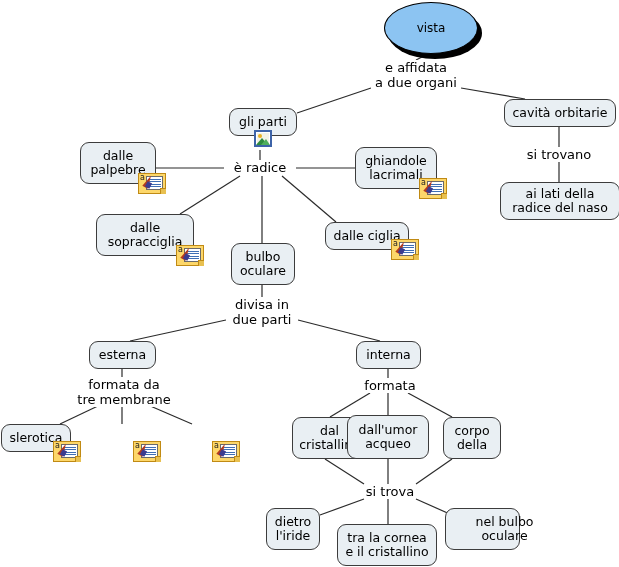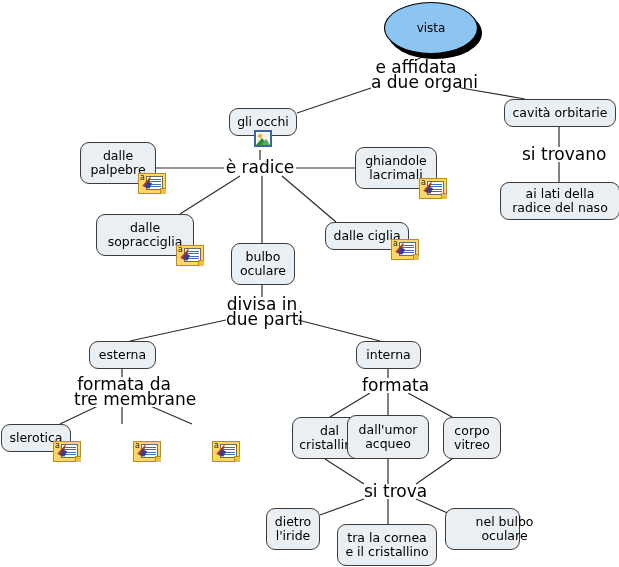--- a/index.html
+++ b/index.html
@@ -51,21 +51,21 @@
     font-size: 12px;
     display: flex;
     align-items: center;
     justify-content: center;
     box-shadow: 4px 5px 0 0 #000000;
     z-index: 5;
   }
   .link-label {
     position: absolute;
     color: #000000;
-    font-size: 17px;
+    font-size: 13px;
     line-height: 15px;
     text-align: center;
     white-space: pre;
     background: #ffffff;
     z-index: 4;
   }
   
   .note-icon {
     position: absolute;
     width: 28px;
@@ -206,21 +206,21 @@
     <div class="link-label" style="left: 224px; top: 160px; width: 72px;">è radice</div>
     <div class="link-label" style="left: 226px; top: 297px; width: 72px;">divisa in
 due parti</div>
     <div class="link-label" style="left: 74px; top: 377px; width: 100px;">formata da
 tre membrane</div>
     <div class="link-label" style="left: 362px; top: 378px; width: 56px;">formata</div>
     <div class="link-label" style="left: 364px; top: 484px; width: 52px;">si trova</div>
     <div class="root-node" style="left: 384px; top: 2px; width: 94px; height: 52px;">
       <span>vista</span>
     </div>
-    <div class="node" style="left: 229px; top: 108px; width: 68px; height: 28px;"><span>gli occhi</span></div>
+    <div class="node" style="left: 229px; top: 108px; width: 68px; height: 28px;"><span>gli parti</span></div>
     <div class="pic-icon" style="left: 254px; top: 130px;">
       <div class="sky"></div>
       <div class="sun"></div>
       <div class="hill"></div>
       <div class="hill2"></div>
     </div>
     <div class="node" style="left: 504px; top: 99px; width: 112px; height: 28px;"><span>cavità orbitarie</span></div>
     <div class="node" style="left: 500px; top: 182px; width: 120px; height: 38px; align-items: center;"><span>ai lati della
 radice del naso</span></div>
     <div class="node" style="left: 80px; top: 142px; width: 76px; height: 42px;"><span>dalle
@@ -331,20 +331,20 @@
       </div>
       <div class="npen"></div>
       <div class="npen2"></div>
       <div class="nfold"></div>
     </div>
     <div class="node" style="left: 262px; top: 417px; width: 75px; height: 42px; margin-left: 30px;"><span>dal
 cristallino</span></div>
     <div class="node" style="left: 347px; top: 415px; width: 82px; height: 44px;"><span>dall'umor
 acqueo</span></div>
     <div class="node" style="left: 443px; top: 417px; width: 58px; height: 42px;"><span>corpo
-vitreo</span></div>
+della</span></div>
     <div class="node" style="left: 337px; top: 524px; width: 100px; height: 42px;"><span>tra la cornea
 e il cristallino</span></div>
     <div class="node" style="left: 266px; top: 508px; width: 54px; height: 42px;"><span>dietro
 l'iride</span></div>
     <div class="node" style="left: 445px; top: 508px; width: 75px; height: 42px; padding-left: 44px;"><span>nel bulbo
 oculare</span></div>
   </div>
 
 </body></html>

